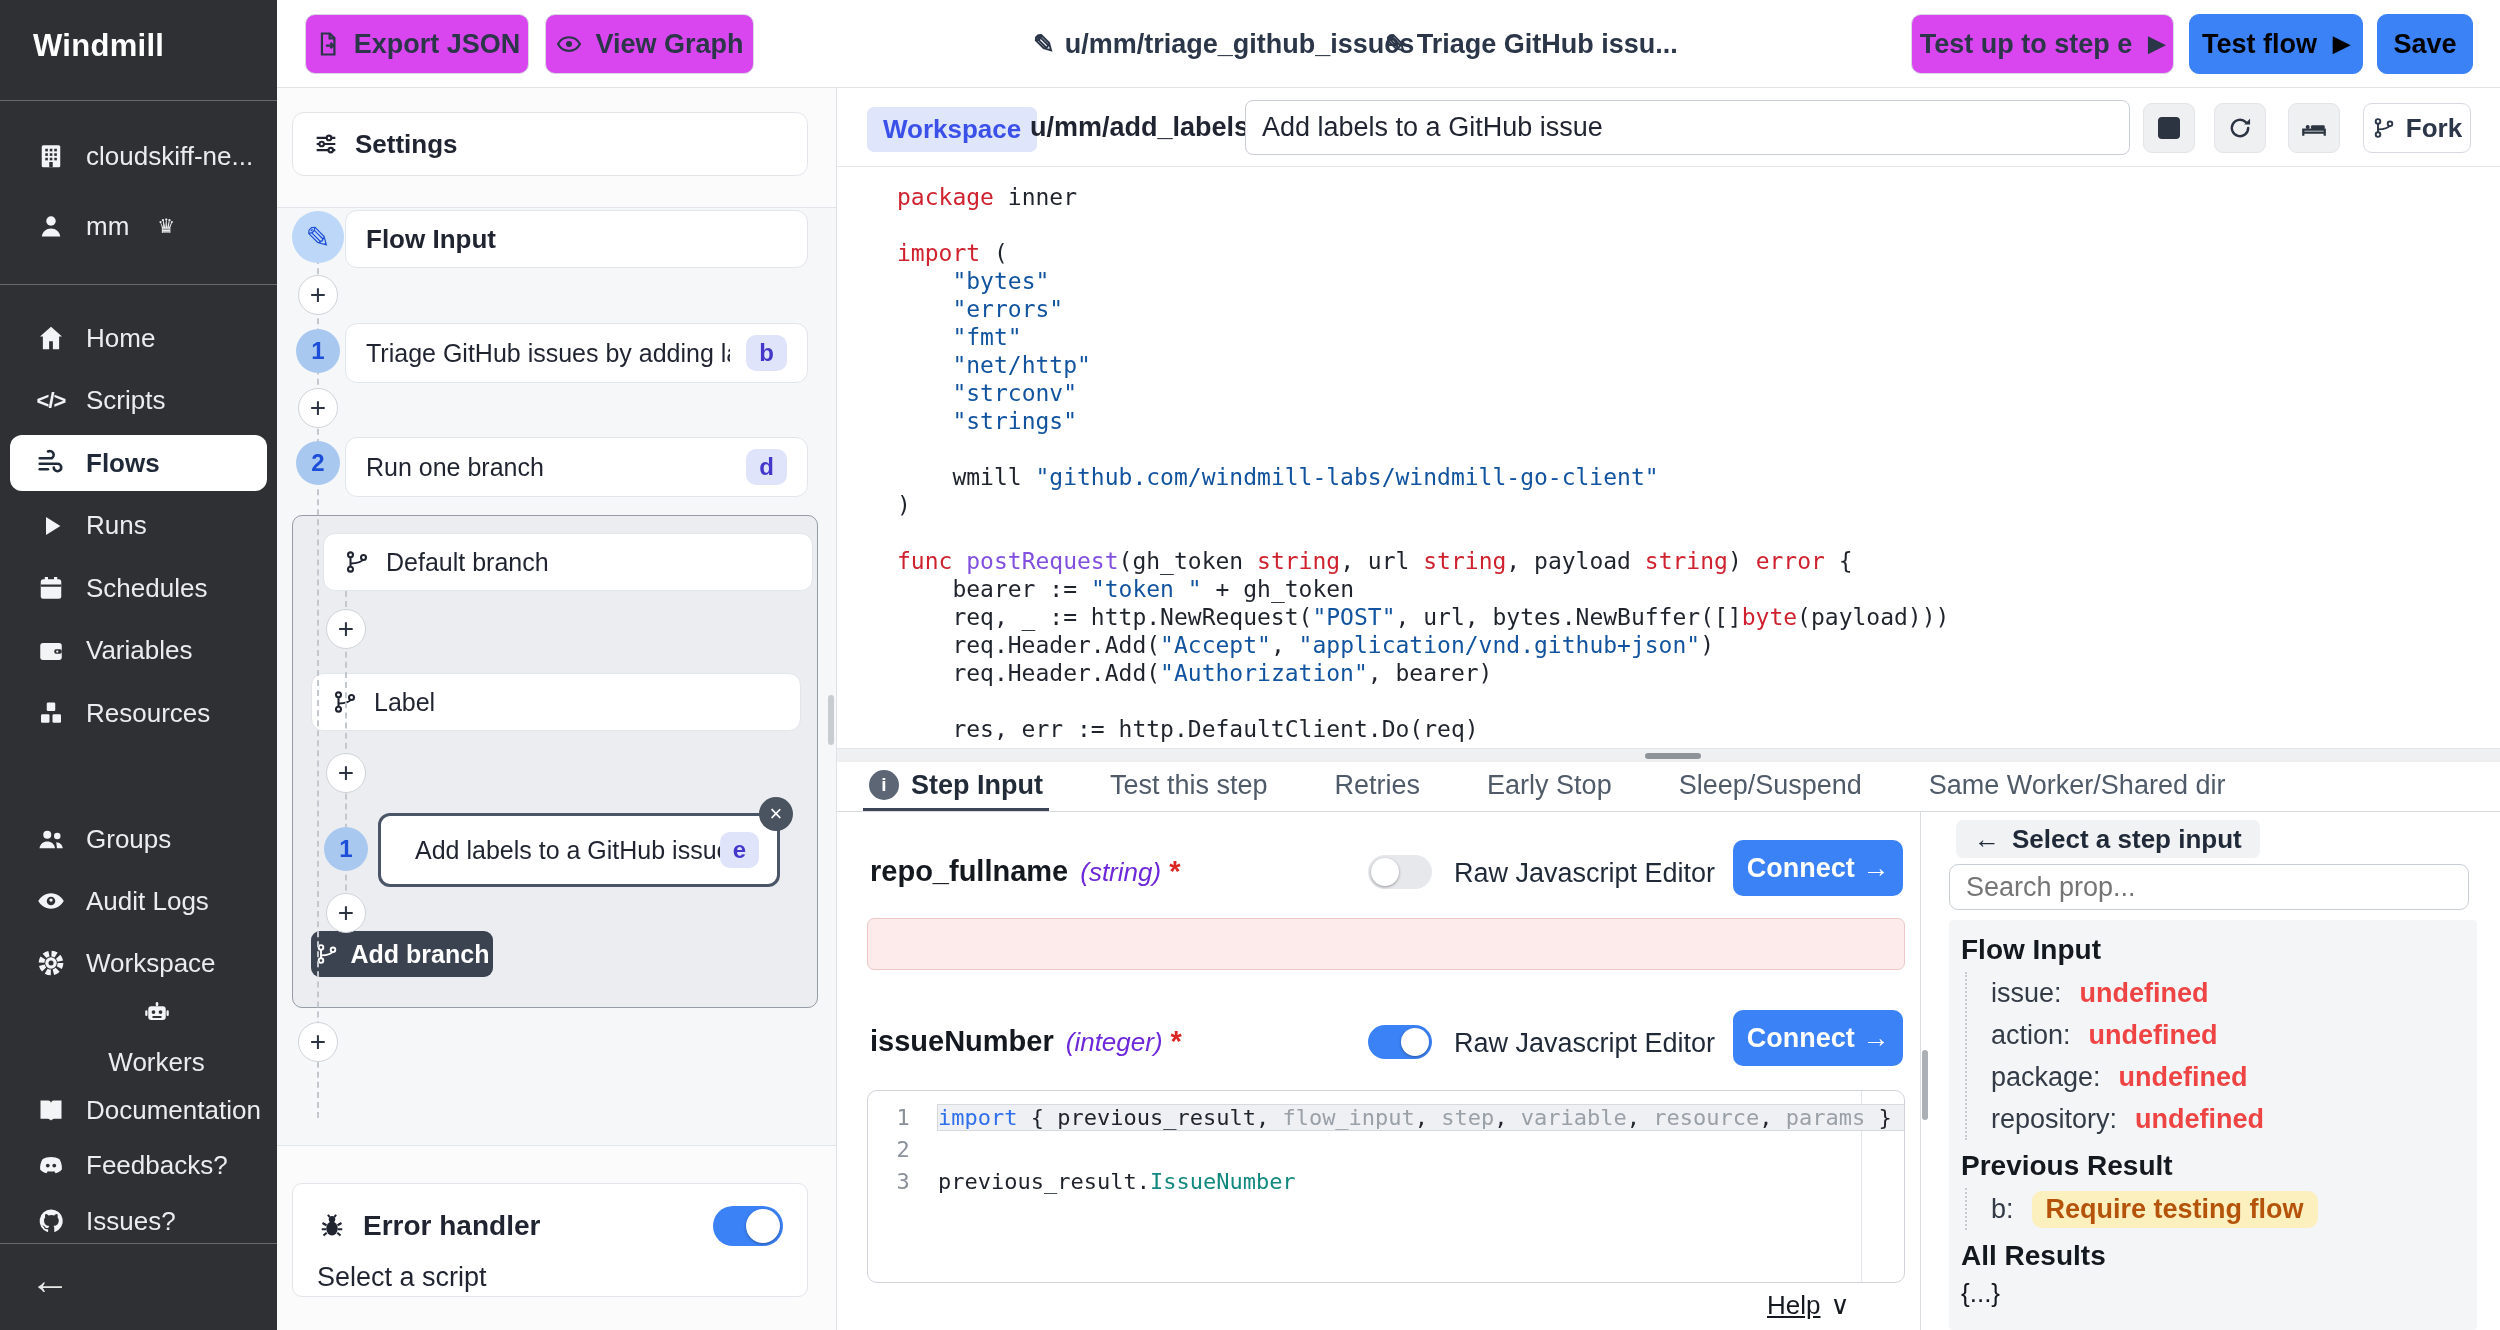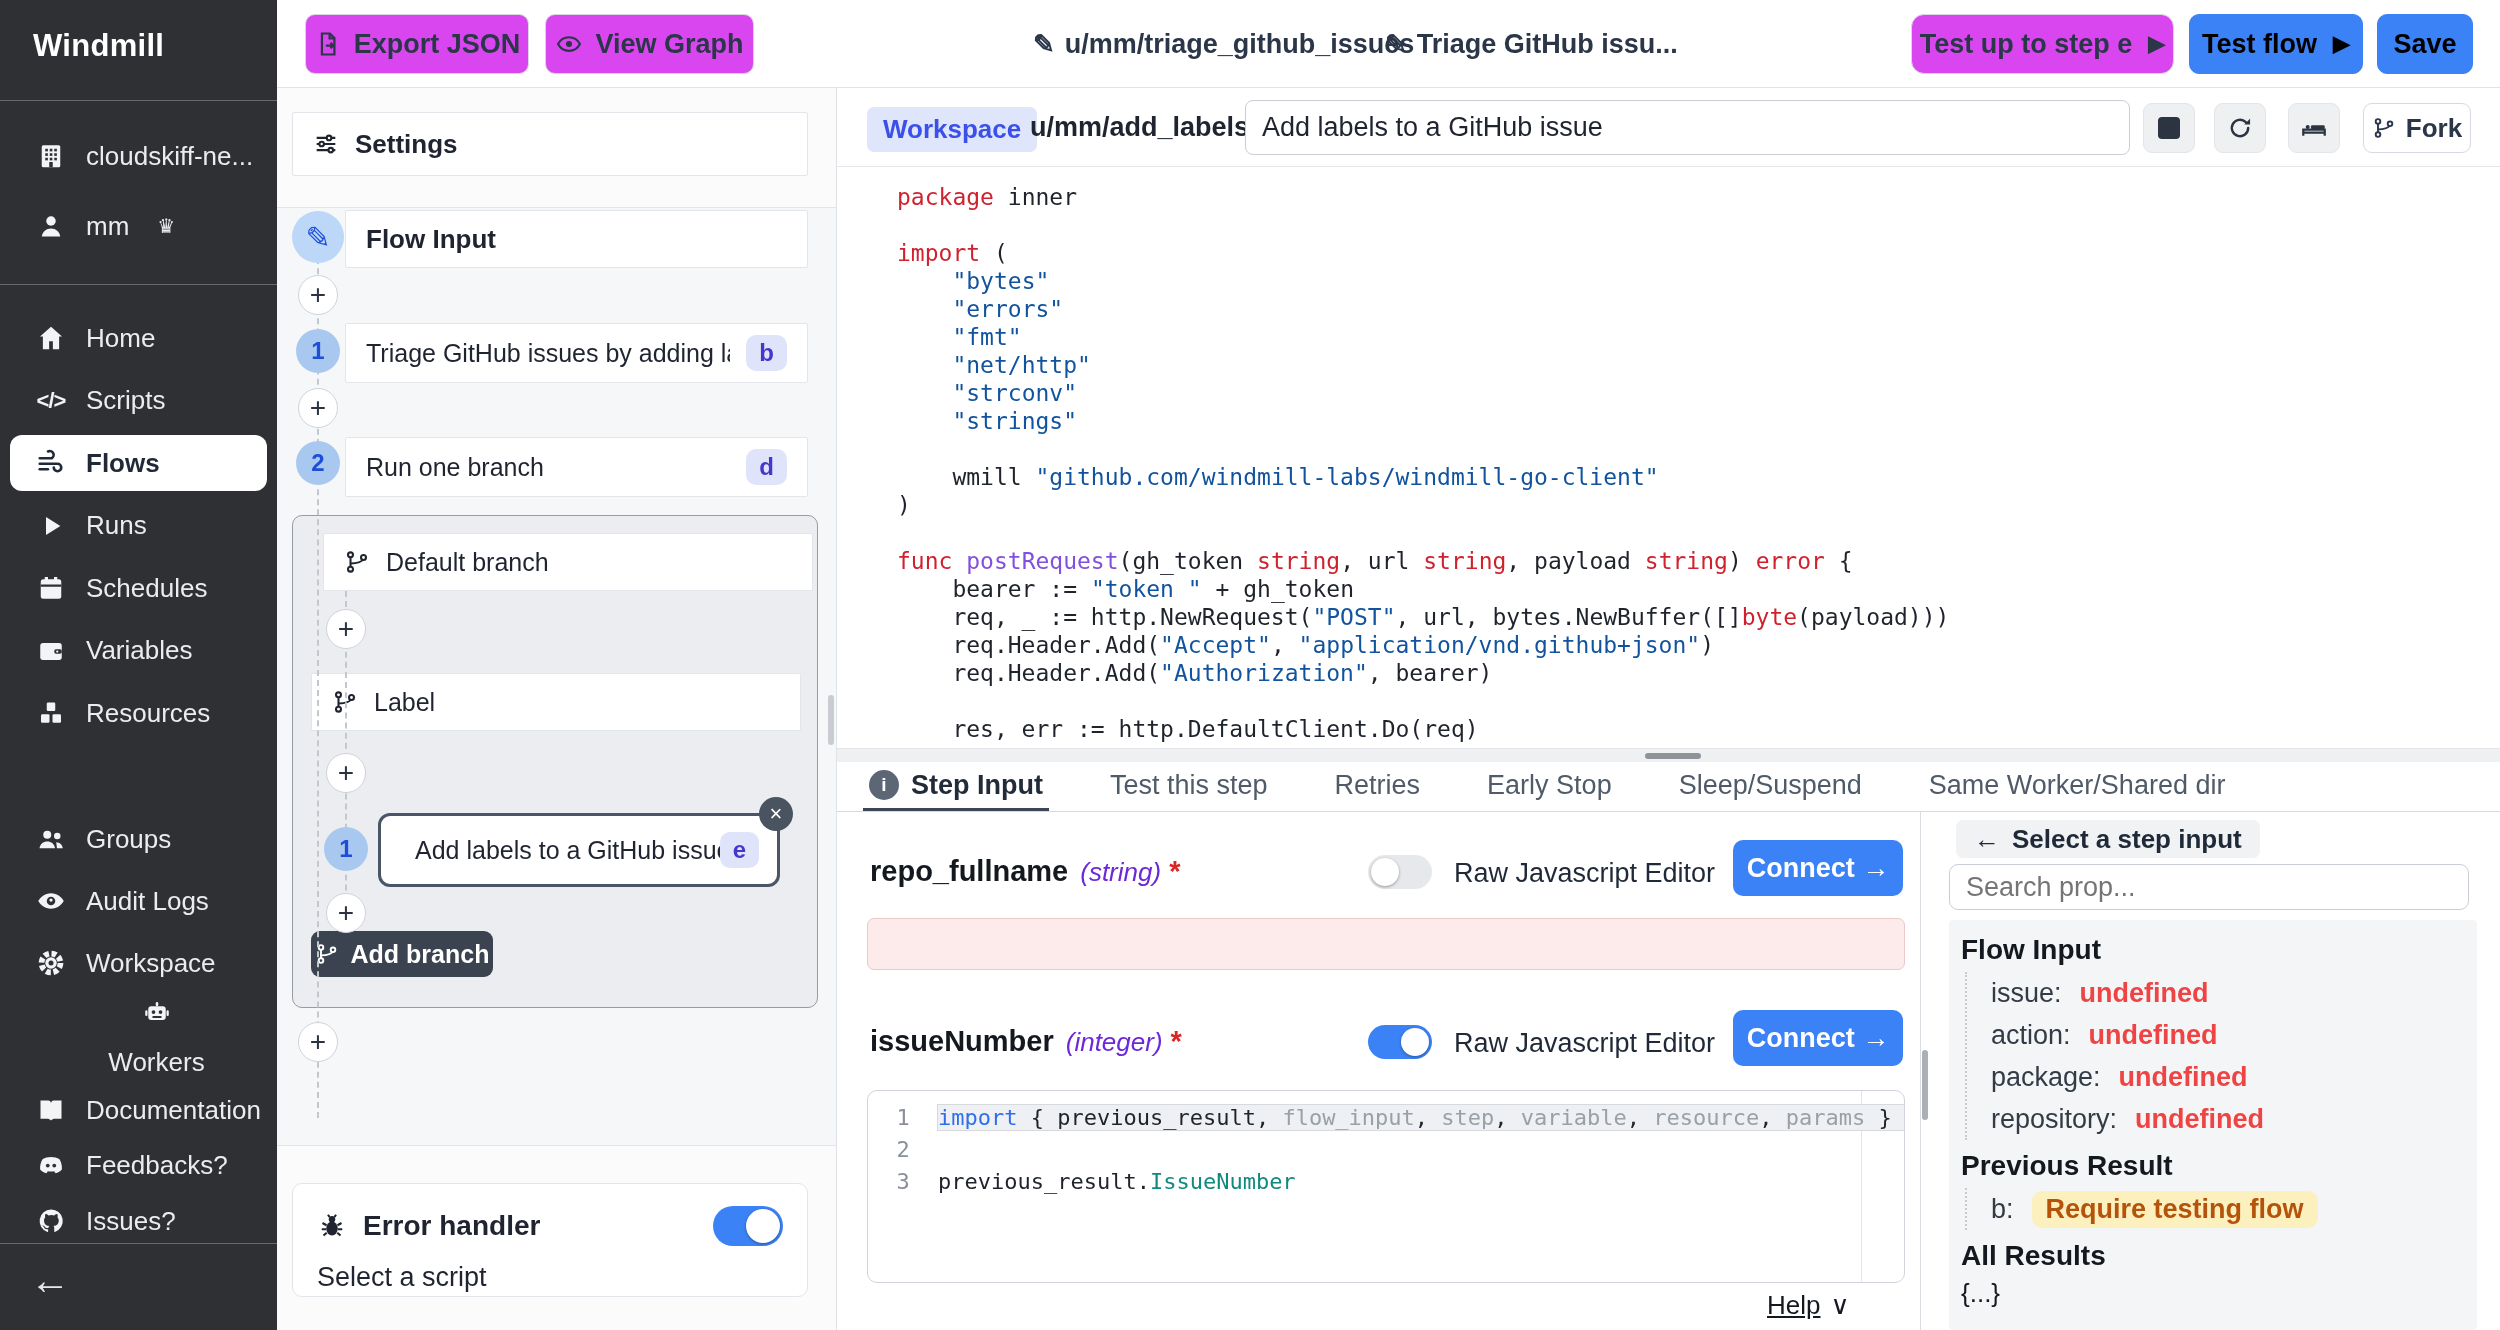--- a/index.html
+++ b/index.html
@@ -29,21 +29,21 @@
   .tb-btn .icn svg { width:100%; height:100%; }
   .tb-primary { background:#3b82f6; border-color:#3b82f6; color:#000000; }
   .crumb { position:absolute; top:0; height:88px; display:flex; align-items:center; gap:10px; font-size:27px; font-weight:600; color:#2b3648; }
   .pencil-sm { font-size:26px; }
   .play-glyph { font-size:22px; margin-left:4px; }
 
   
   #flowpanel { left:277px; top:88px; width:560px; height:1242px; background:#fbfbfc; border-right:1px solid #dfe2e6; overflow:hidden; }
   #flow-graph-bg { left:0; top:119px; width:559px; height:938px; background:#f6f7f8; }
   .fdiv { left:0; width:559px; height:1px; background:#e2e5e9; }
-  .card { position:absolute; background:#fff; border:1px solid #e2e5e9; border-radius:2px; display:flex; align-items:center; gap:16px; padding:0 20px; cursor:pointer; }
+  .card { position:absolute; background:#fff; border:1px solid #e2e5e9; border-radius:12px; display:flex; align-items:center; gap:16px; padding:0 20px; cursor:pointer; }
   .card .icn { width:26px; height:26px; color:#1f2430; }
   .card .icn svg { width:100%; height:100%; }
   .node-label { font-size:25px; color:#1f2430; white-space:nowrap; overflow:hidden; }
   .bold-label { font-weight:bold; font-size:26px; }
   .badge { margin-left:auto; background:#e0e4fa; color:#4338ca; font-weight:bold; font-size:24px; border-radius:10px; padding:4px 13px; }
   .numcircle { position:absolute; width:44px; height:44px; border-radius:50%; background:#a9c8f0; color:#1d4ed8; font-weight:bold; font-size:24px; display:flex; align-items:center; justify-content:center; z-index:2; }
   .pluscircle { position:absolute; width:40px; height:40px; border-radius:50%; background:#fff; border:1px solid #cfd3d9; color:#2b3240; font-size:28px; font-weight:500; display:flex; align-items:center; justify-content:center; cursor:pointer; z-index:2; }
   .dashline { position:absolute; width:0; border-left:2px dashed #c3c8cf; z-index:1; }
   #pencil-circle { left:15px; top:123px; width:52px; height:52px; border-radius:50%; background:#bcd7f7; color:#1d4ed8; font-size:30px; display:flex; align-items:center; justify-content:center; cursor:pointer; z-index:2; }
   #branchbox { left:15px; top:427px; width:526px; height:493px; background:#ebedf0; border:1.5px solid #959ca6; border-radius:10px; }
@@ -329,21 +329,21 @@
       <span>View Graph</span>
     </div>
     <div class="crumb" style="left:756px;">
       <span class="pencil-sm">✎</span>
       <span>u/mm/triage_github_issues</span>
     </div>
     <div class="crumb" style="left:1108px;">
       <span class="pencil-sm">✎</span>
       <span>Triage GitHub issu...</span>
     </div>
-    <div class="tb-btn" style="left:1634px; width:263px;border-radius:13px;">
+    <div class="tb-btn" style="left:1634px; width:263px;">
       <span>Test up to step e</span>
       <span class="play-glyph">▶</span>
     </div>
     <div class="tb-btn tb-primary" style="left:1912px; width:174px;">
       <span>Test flow</span>
       <span class="play-glyph">▶</span>
     </div>
     <div class="tb-btn tb-primary" style="left:2100px; width:96px;">
       <span>Save</span>
     </div>

